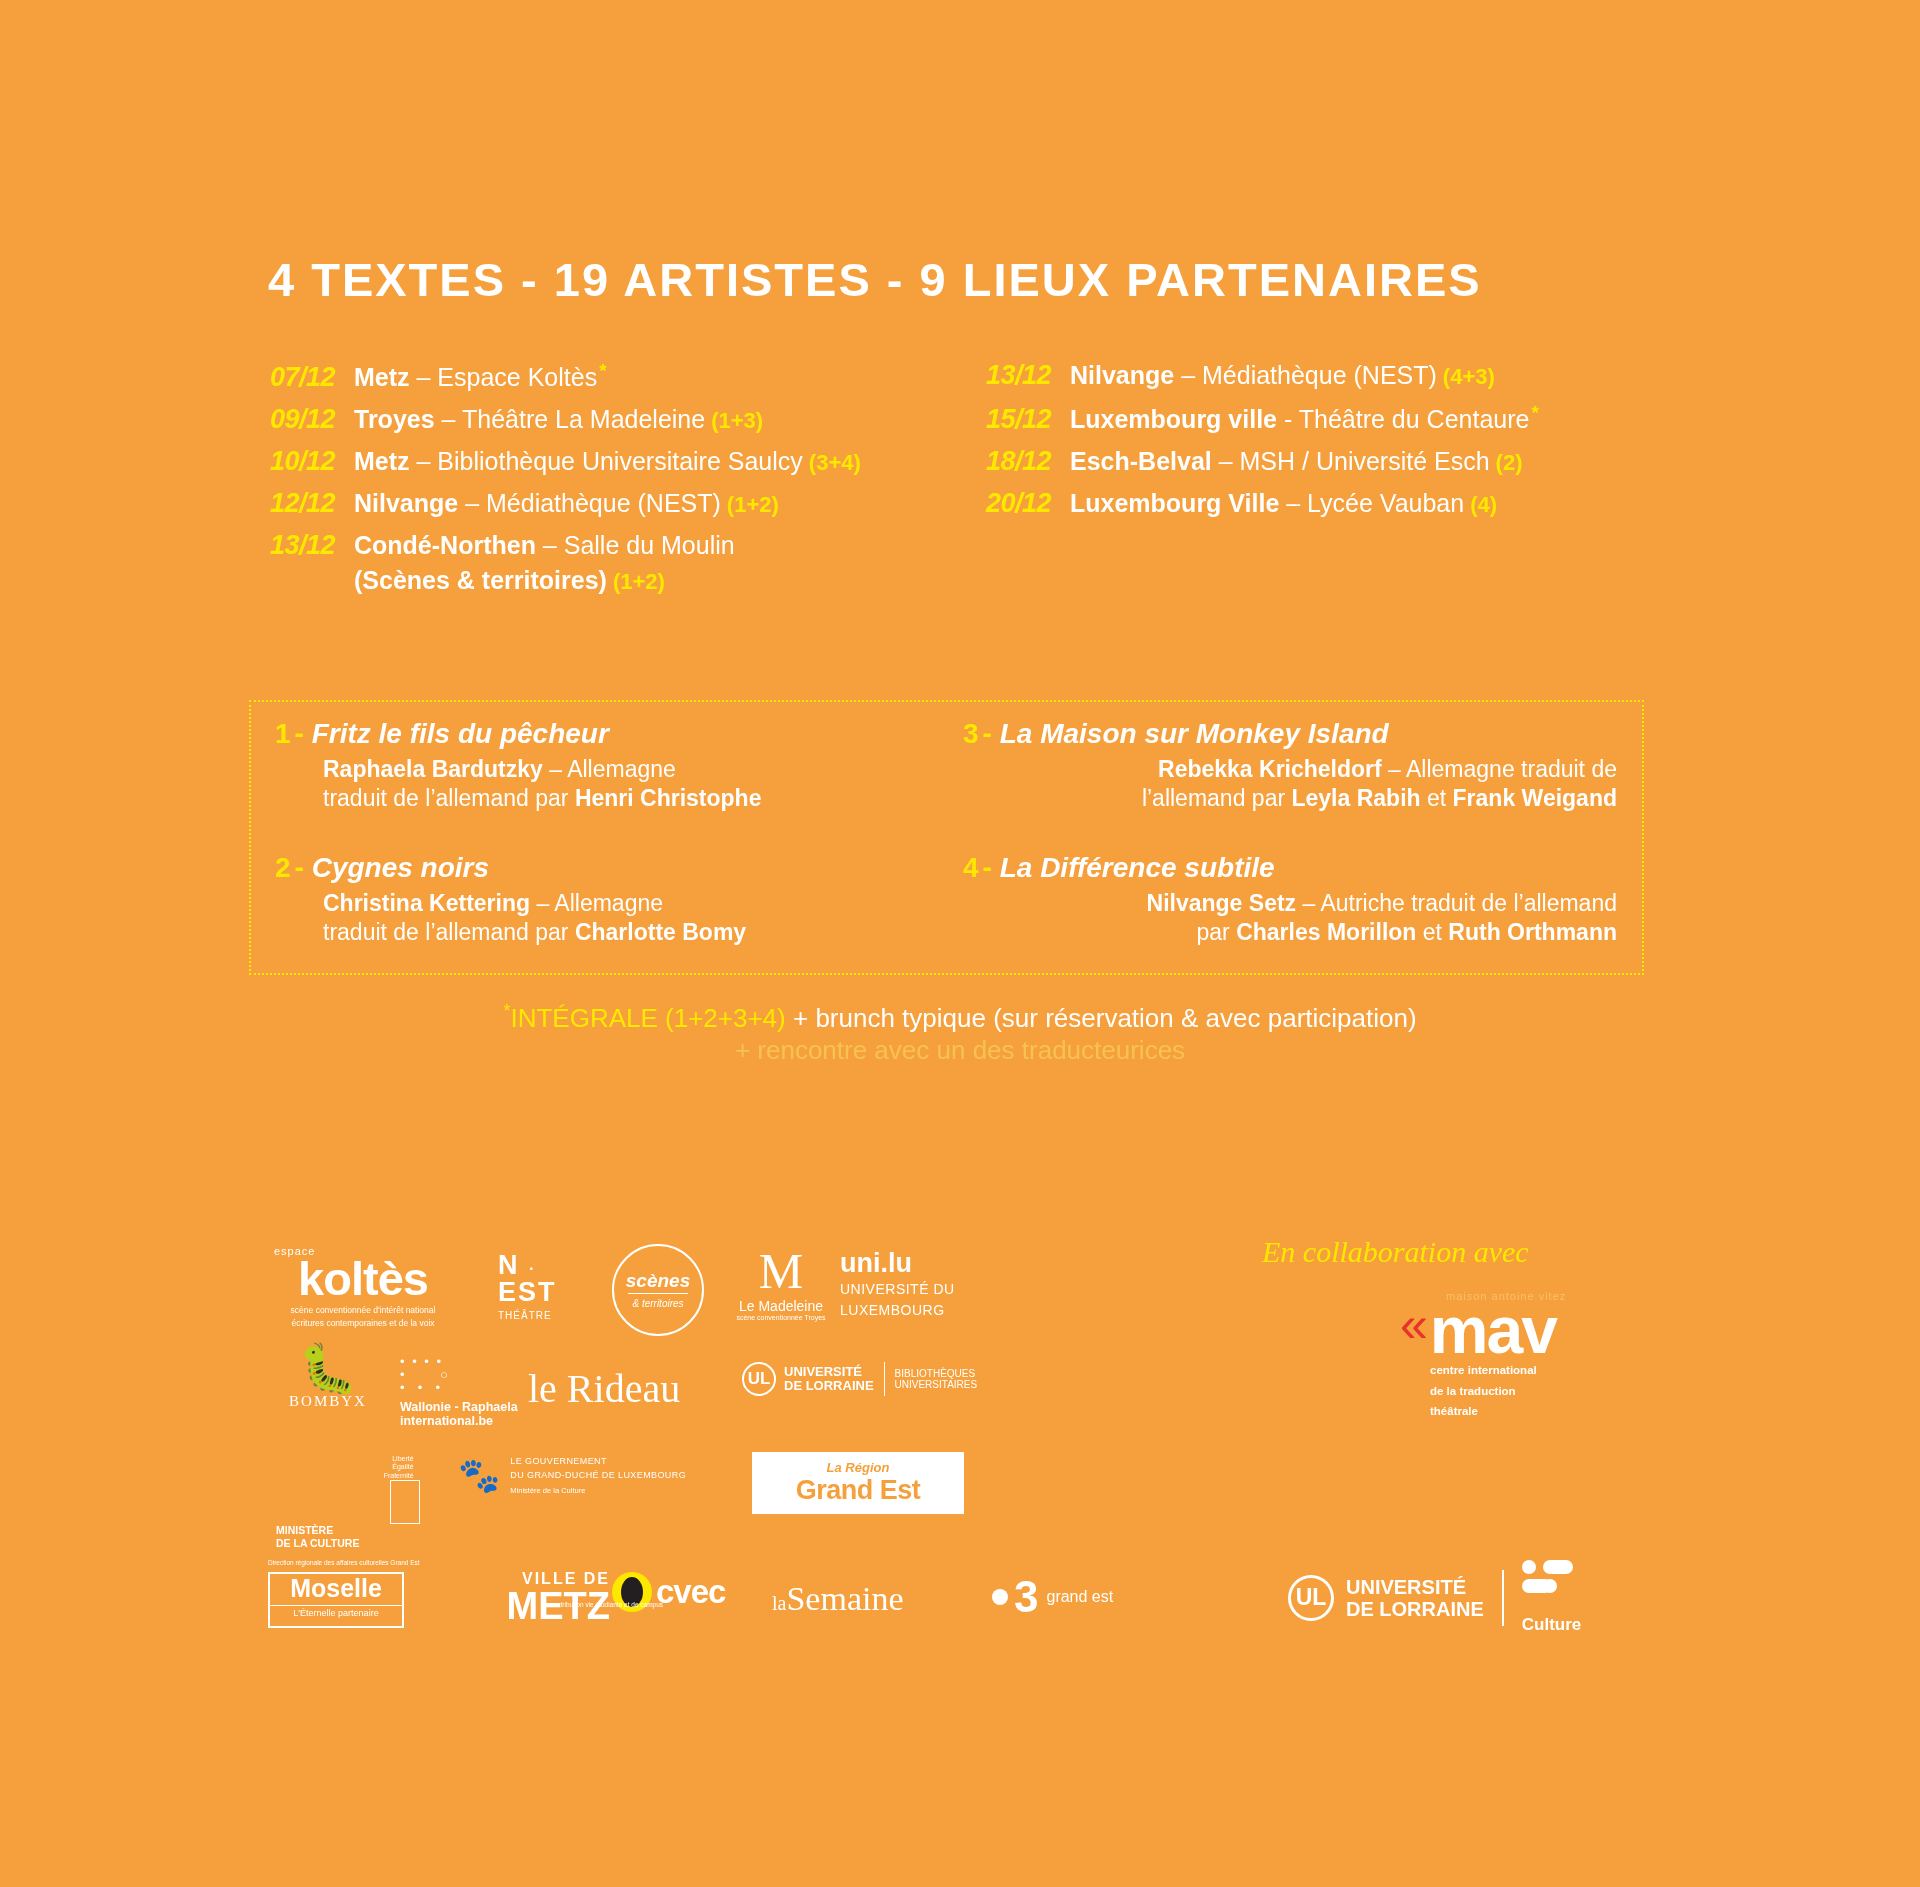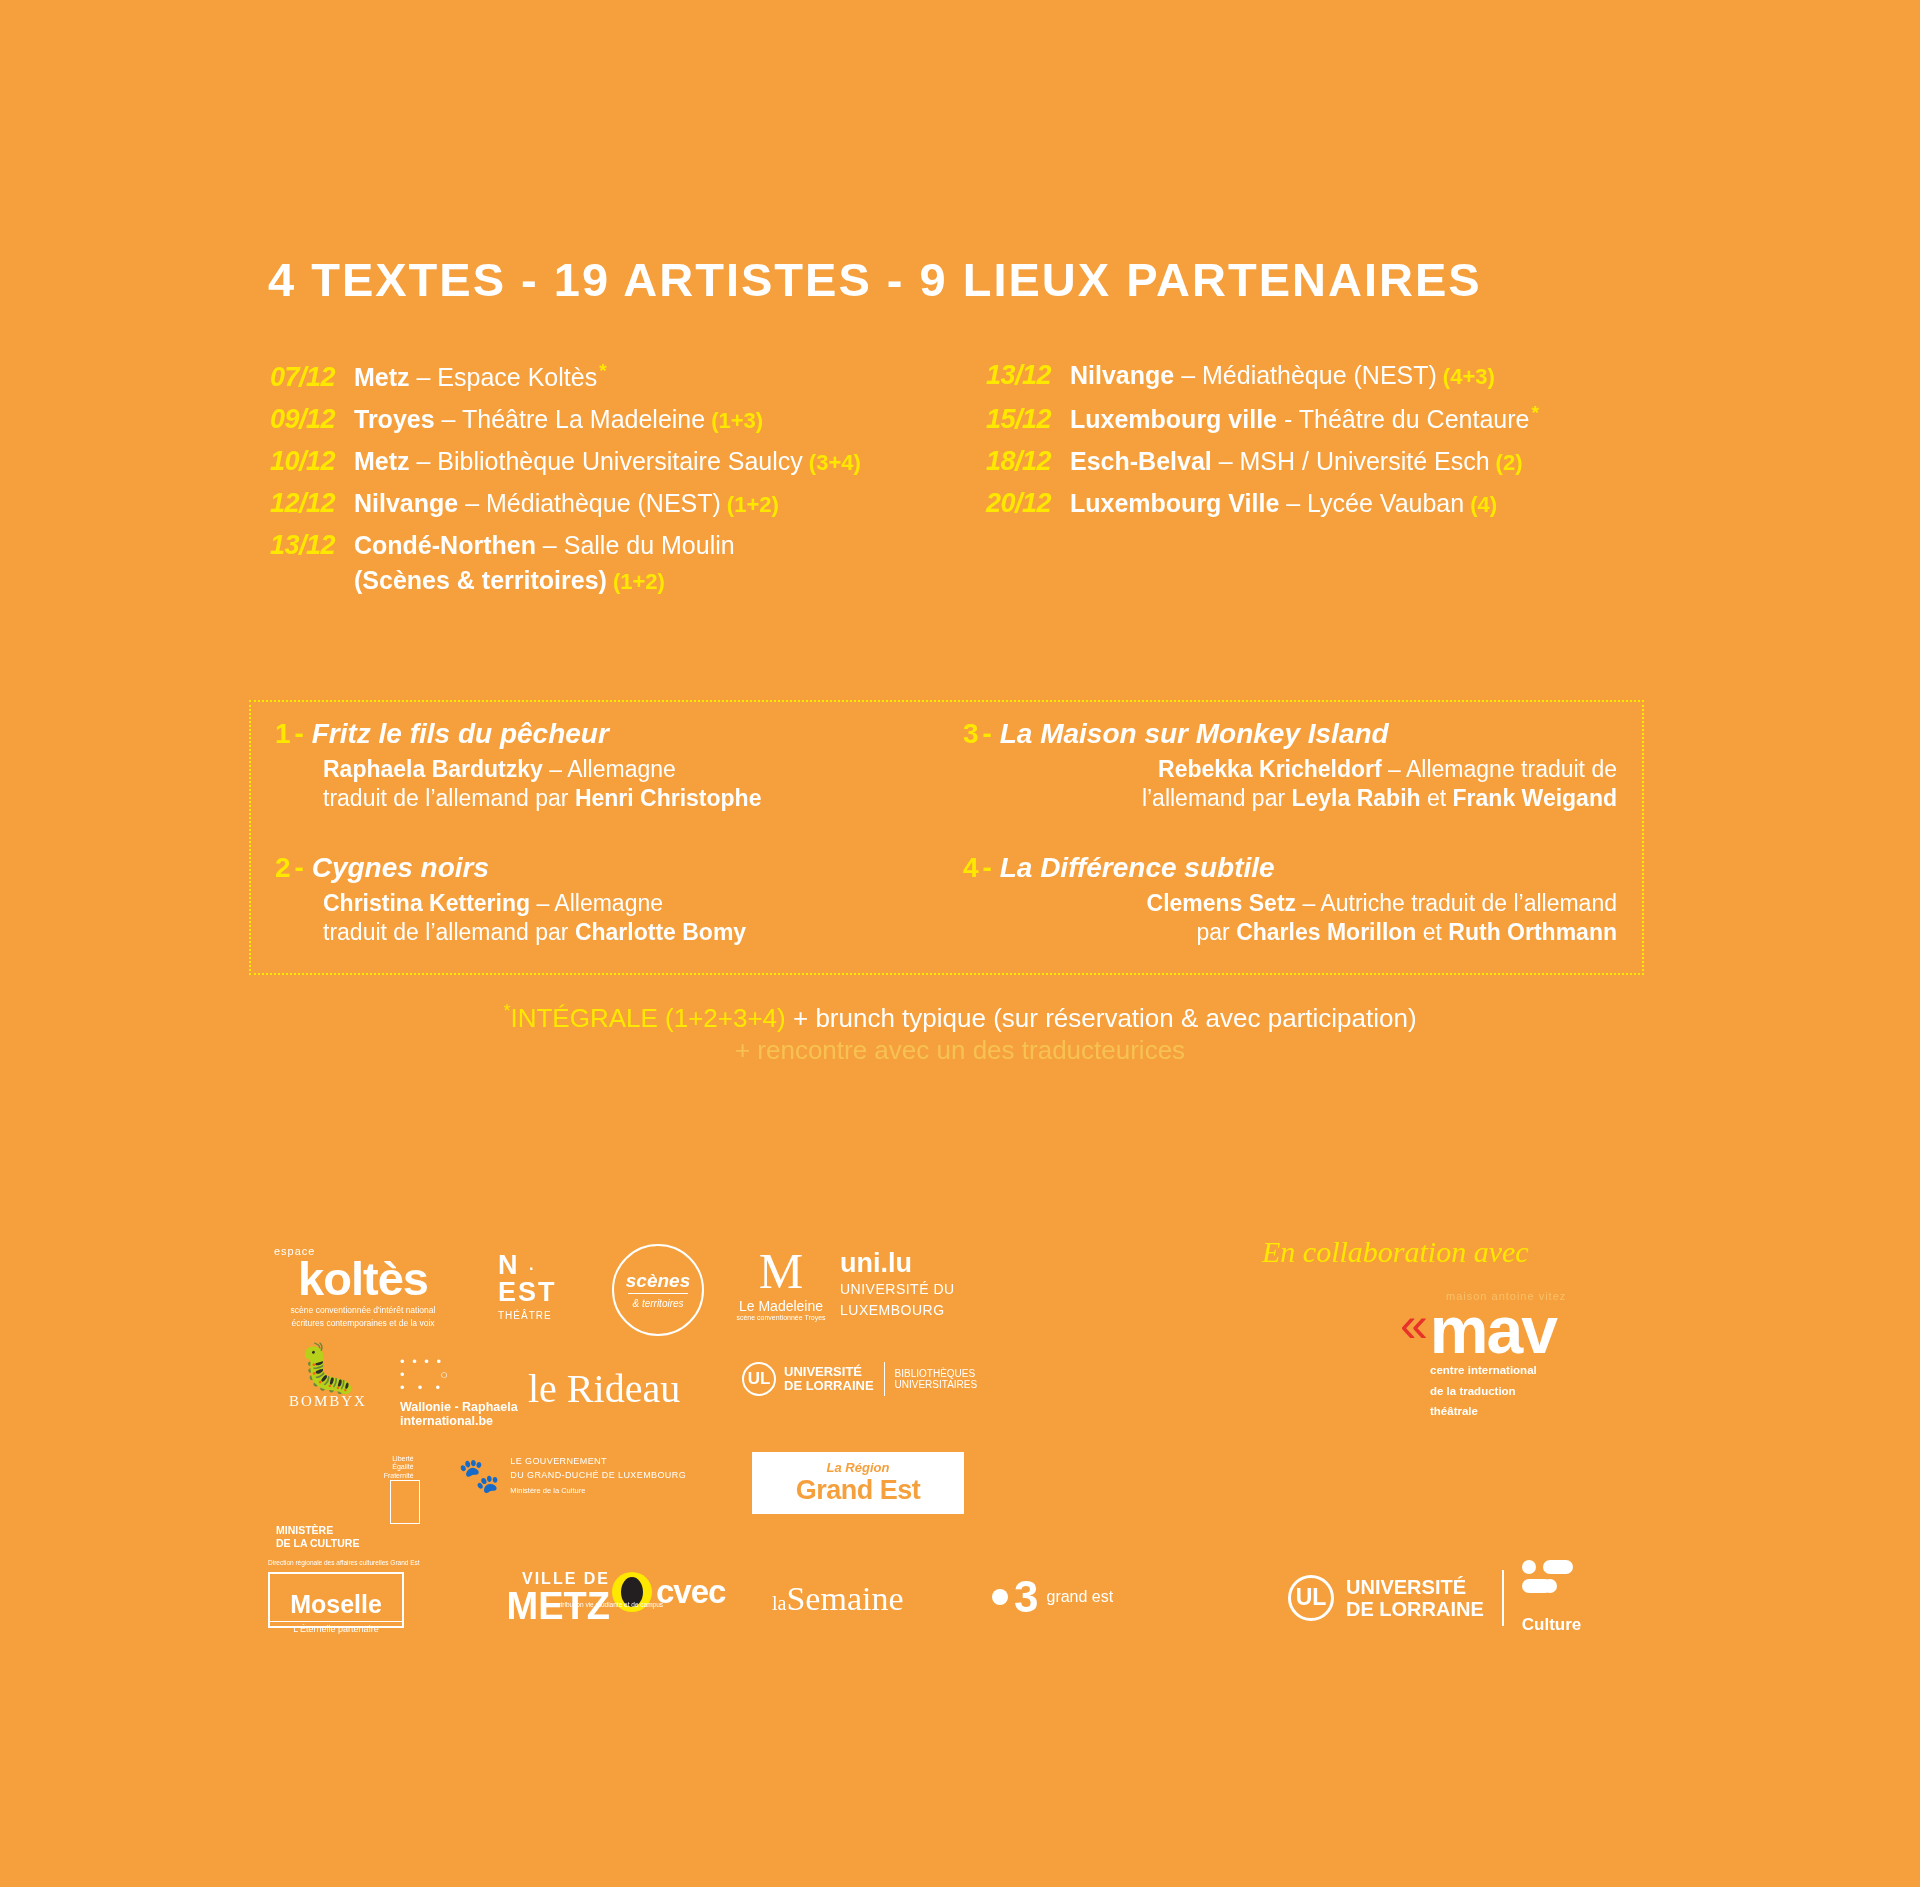--- a/index.html
+++ b/index.html
@@ -221,21 +221,21 @@
     left: 752px; top: 1452px; width: 212px; height: 62px;
     background: #ffffff; color: #f5a03c;
     display: flex; flex-direction: column; align-items: center; justify-content: center;
   }
   .l-ge .ge1 { font-size: 13px; font-style: italic; font-weight: bold; }
   .l-ge .ge2 { font-size: 27px; font-weight: bold; letter-spacing: -0.5px; }
 
   
   .l-moselle {
     left: 268px; top: 1572px; width: 136px; height: 56px;
-    border: 2px solid #ffffff; text-align: center; padding-top: 16px;
+    border: 2px solid #ffffff; text-align: center; padding-top: 0;
   }
   .l-moselle .mo1 { font-size: 25px; font-weight: bold; }
   .l-moselle .mo2 { font-size: 9px; border-top: 1px solid #fff; margin-top: 2px; padding-top: 2px; }
 
   
   .l-metz { left: 430px; top: 1570px; width: 180px; }
   .l-metz .vm1 { font-size: 16px; font-weight: bold; letter-spacing: 2px; text-align: right; }
   .l-metz .vm2 { font-size: 38px; font-weight: bold; letter-spacing: 0px; line-height: 0.95; text-align: right; }
 
   
@@ -387,21 +387,21 @@
         <span class="ti-line2 ra2"><span class="lt">l’allemand par </span><b>Leyla Rabih</b><span class="lt"> et </span><b>Frank Weigand</b></span>
       </div>
     </div>
 
     <div class="text-item ti-4">
       <div class="ti-title">
         <span class="ti-num">4</span><span class="ti-dash">-</span>
         <span>La Différence subtile</span>
       </div>
       <div class="ti-body right-al">
-        <b>Clemens Setz</b><span class="lt"> – Autriche traduit de l’allemand</span>
+        <b>Nilvange Setz</b><span class="lt"> – Autriche traduit de l’allemand</span>
         <span class="ti-line2 ra2"><span class="lt">par </span><b>Charles Morillon</b><span class="lt"> et </span><b>Ruth Orthmann</b></span>
       </div>
     </div>
 
   </div>
 
   <div class="note">
     <div><span class="star">*</span><span>INTÉGRALE (1+2+3+4)</span><span class="white"> + brunch typique (sur réservation &amp; avec participation)</span></div>
     <div class="note-2">+ rencontre avec un des traducteurices</div>
   </div>

